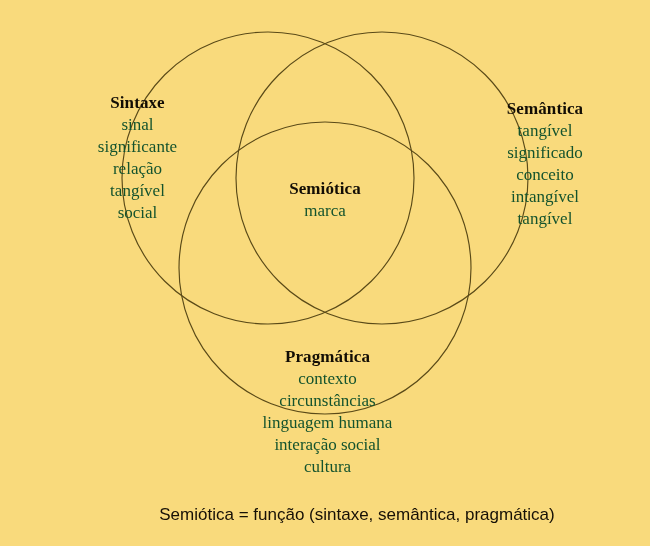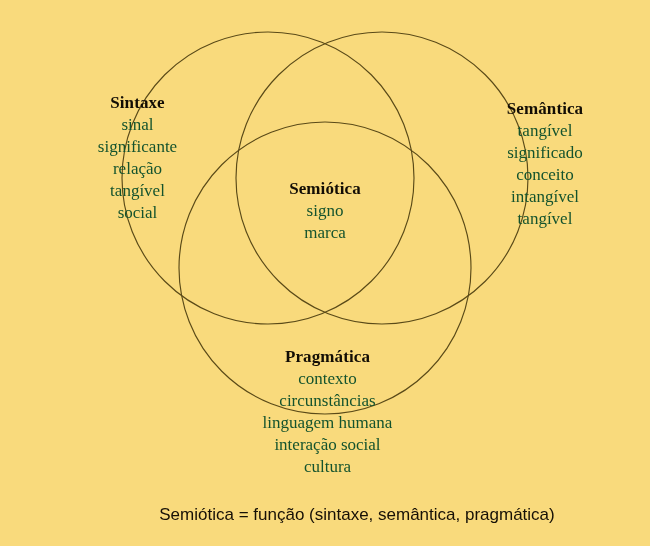--- a/index.html
+++ b/index.html
@@ -111,21 +111,20 @@
     <div class="label-title">Semântica</div>
     <div class="label-item">tangível</div>
     <div class="label-item">significado</div>
     <div class="label-item">conceito</div>
     <div class="label-item">intangível</div>
     <div class="label-item">tangível</div>
   </div>
 
   <div class="label-block" id="block-semiotica">
     <div class="label-title">Semiótica</div>
-    <div class="label-item">signo</div>
     <div class="label-item">marca</div>
   </div>
 
   <div class="label-block" id="block-pragmatica">
     <div class="label-title">Pragmática</div>
     <div class="label-item">contexto</div>
     <div class="label-item">circunstâncias</div>
     <div class="label-item">linguagem humana</div>
     <div class="label-item">interação social</div>
     <div class="label-item">cultura</div>

